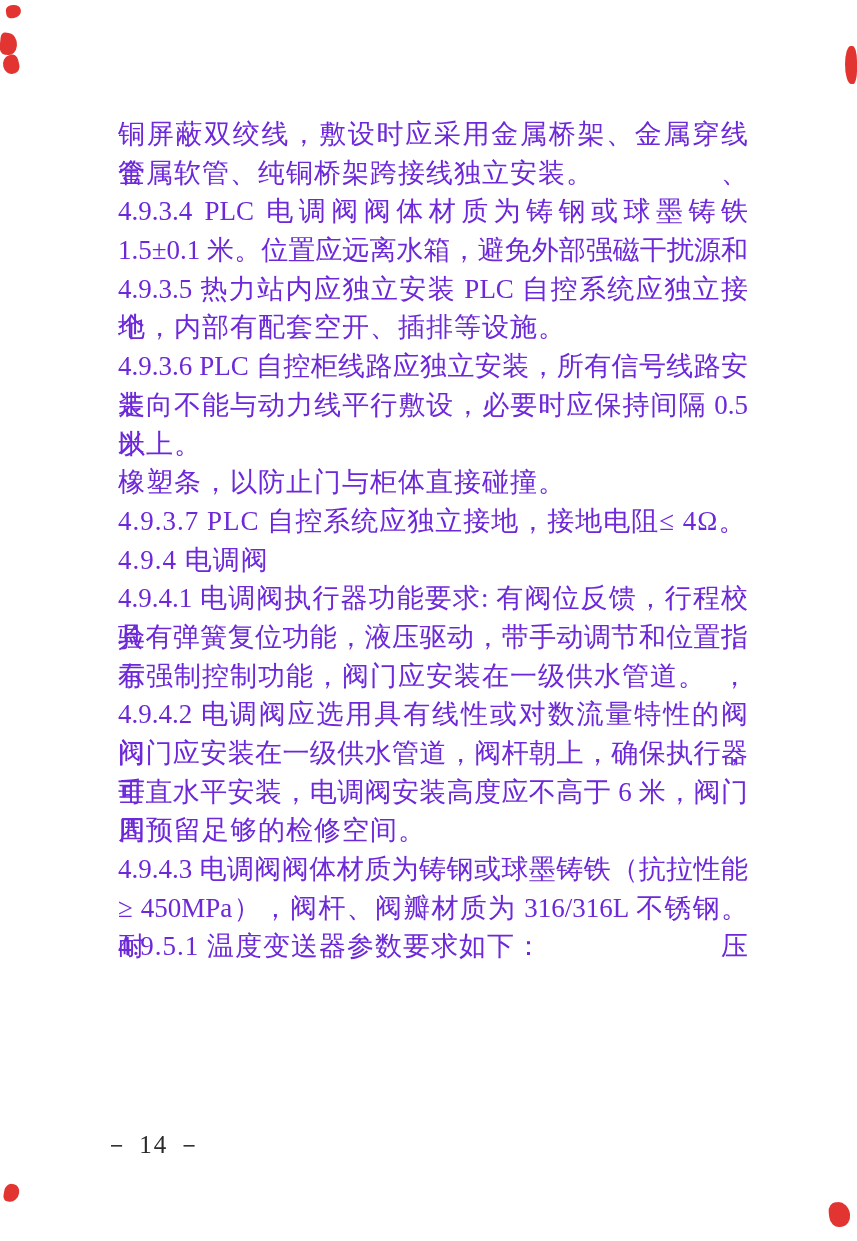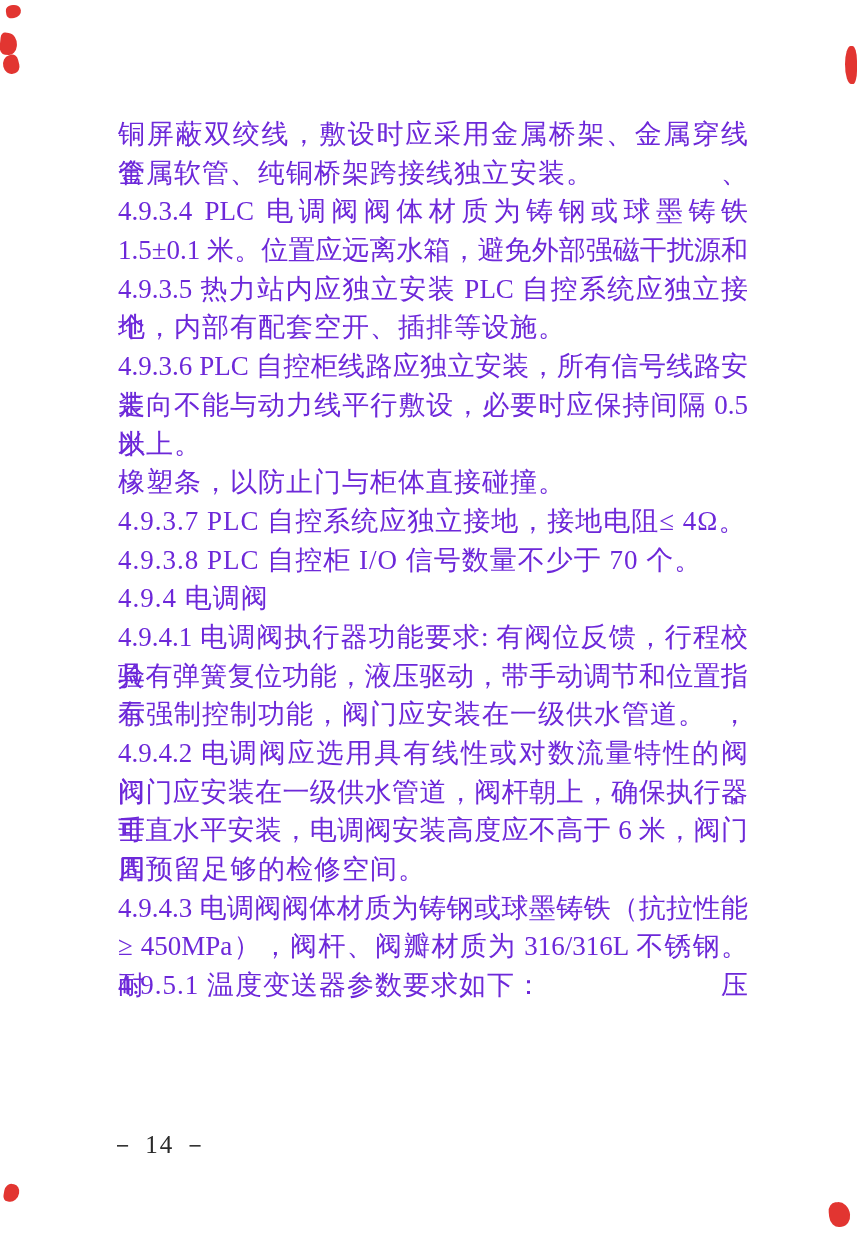--- a/index.html
+++ b/index.html
@@ -33,21 +33,21 @@
   }
   .line.j {
     white-space: normal;
     letter-spacing: 0;
     text-align: justify;
     text-align-last: justify;
     text-justify: inter-character;
   }
   .page-number {
     position: absolute;
-    left: 110px;
+    left: 104px;
     top: 1126px;
     height: 38px;
     line-height: 38px;
     font-size: 25px;
     color: #2a2a2a;
     letter-spacing: 2px;
   }
   .stamp-mark {
     position: absolute;
     opacity: 0.92;
@@ -70,21 +70,20 @@
       <div class="line">金属软管、纯铜桥架跨接线独立安装。</div>
       <div class="line j">4.9.3.4 PLC 电调阀阀体材质为铸钢或球墨铸铁</div>
       <div class="line j">1.5±0.1 米。位置应远离水箱，避免外部强磁干扰源和</div>
       <div class="line j">4.9.3.5 热力站内应独立安装 PLC 自控系统应独立接地</div>
       <div class="line">个，内部有配套空开、插排等设施。</div>
       <div class="line j">4.9.3.6 PLC 自控柜线路应独立安装，所有信号线路安装</div>
       <div class="line j">走向不能与动力线平行敷设，必要时应保持间隔 0.5 米</div>
       <div class="line">以上。</div>
       <div class="line">橡塑条，以防止门与柜体直接碰撞。</div>
       <div class="line">4.9.3.7 PLC 自控系统应独立接地，接地电阻≤ 4Ω。</div>
-      <div class="line">4.9.3.8 PLC 自控柜 I/O 信号数量不少于 70 个。</div>
       <div class="line">4.9.4 电调阀</div>
       <div class="line j">4.9.4.1 电调阀执行器功能要求: 有阀位反馈，行程校验，</div>
       <div class="line j">具有弹簧复位功能，液压驱动，带手动调节和位置指示，</div>
       <div class="line">有强制控制功能，阀门应安装在一级供水管道。</div>
       <div class="line j">4.9.4.2 电调阀应选用具有线性或对数流量特性的阀门，</div>
       <div class="line j">阀门应安装在一级供水管道，阀杆朝上，确保执行器可</div>
       <div class="line j">垂直水平安装，电调阀安装高度应不高于 6 米，阀门四</div>
       <div class="line">周预留足够的检修空间。</div>
       <div class="line j">4.9.4.3 电调阀阀体材质为铸钢或球墨铸铁（抗拉性能</div>
       <div class="line j">≥ 450MPa），阀杆、阀瓣材质为 316/316L 不锈钢。耐压</div>

